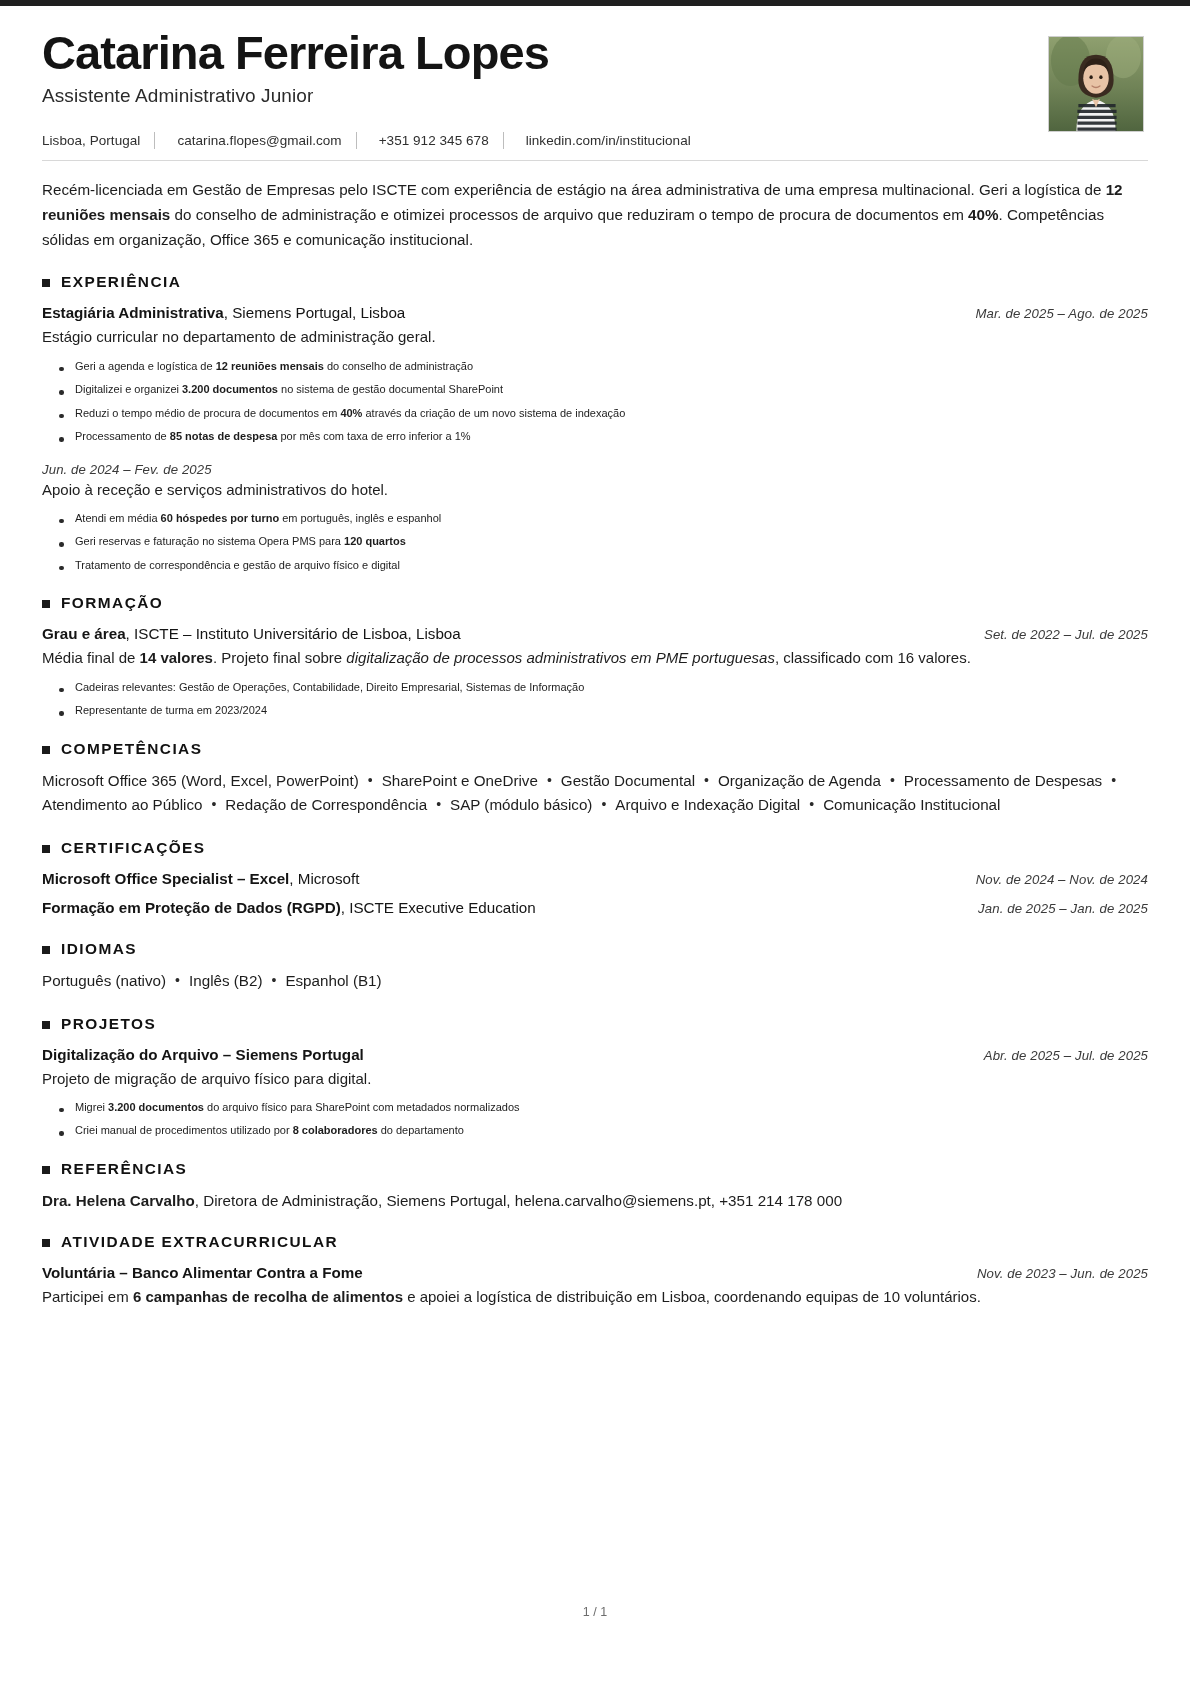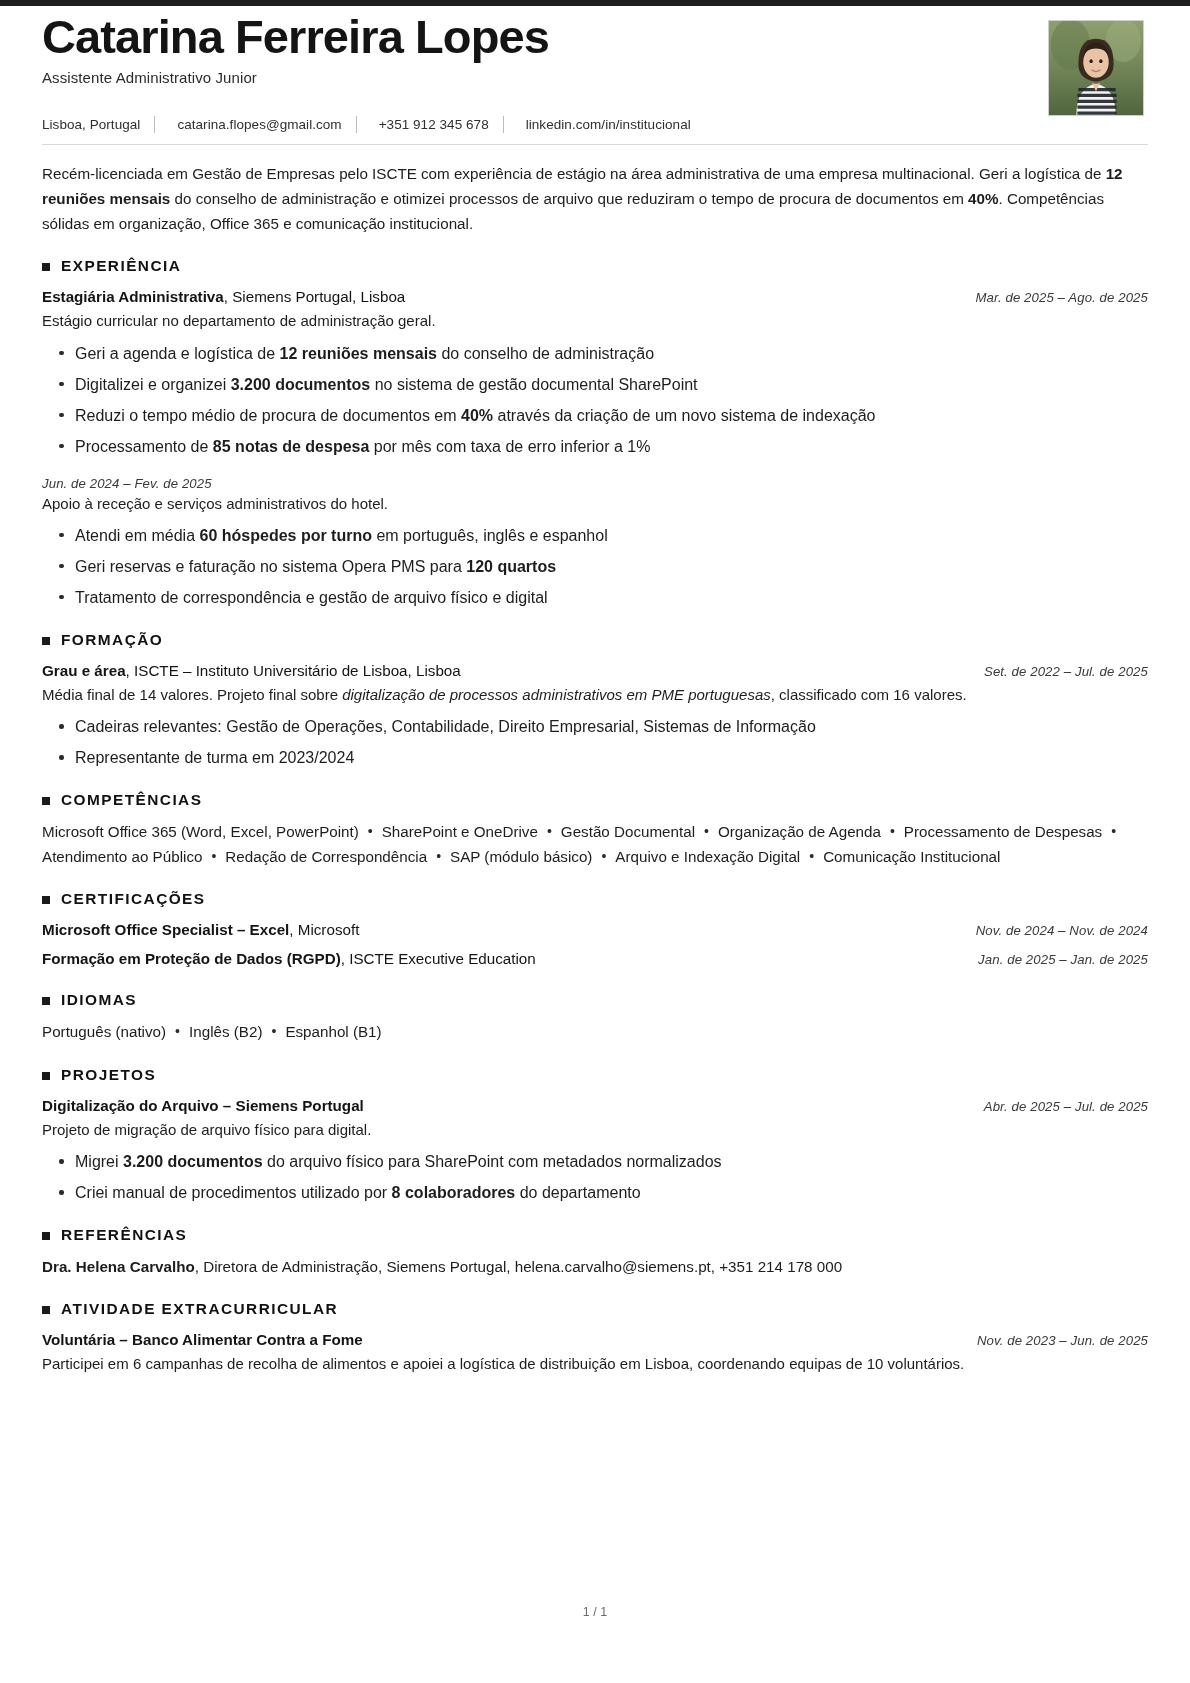--- a/index.html
+++ b/index.html
@@ -14,21 +14,21 @@
     color: #1a1a1a;
     position: relative;
     overflow: hidden;
   }
   .top-rule {
     height: 6px;
     background: #1f1f1f;
     width: 100%;
   }
   .page {
-    padding: 6px 42px 0 42px;
+    padding: 22px 42px 0 42px;
     box-sizing: border-box;
     position: relative;
   }
 
   
   .header {
     display: flex;
     align-items: flex-start;
     justify-content: space-between;
   }
@@ -38,21 +38,21 @@
   }
   .name {
     font-size: 47px;
     font-weight: bold;
     letter-spacing: -0.9px;
     line-height: 1.08;
     margin: 0 0 6px 0;
     color: #141414;
   }
   .headline {
-    font-size: 15px;
+    font-size: 19px;
     font-weight: normal;
     color: #2b2b2b;
     margin: 0 15px 18px 0;
     letter-spacing: 0.1px;
   }
   .photo {
     width: 96px;
     height: 96px;
     flex: 0 0 auto;
     margin-top: 8px;
@@ -138,29 +138,29 @@
     flex: 0 0 auto;
     letter-spacing: 0.1px;
   }
   .entry-sub {
     font-size: 15px;
     color: #1d1d1d;
     line-height: 1.55;
     margin-top: 1px;
   }
   .entry-sub i { font-style: italic; }
-  .entry-sub b { font-weight: normal; }
+  .entry-sub b { font-weight: bold; }
 
   ul.bullets {
     margin: 9px 0 0 0;
     padding-left: 31px;
     list-style: none;
   }
   ul.bullets li {
-    font-size: 16px;
+    font-size: 11px;
     line-height: 1.5;
     color: #1d1d1d;
     position: relative;
     margin-bottom: 7px;
     padding-left: 2px;
   }
   ul.bullets li::before {
     content: "";
     position: absolute;
     left: -14px;

